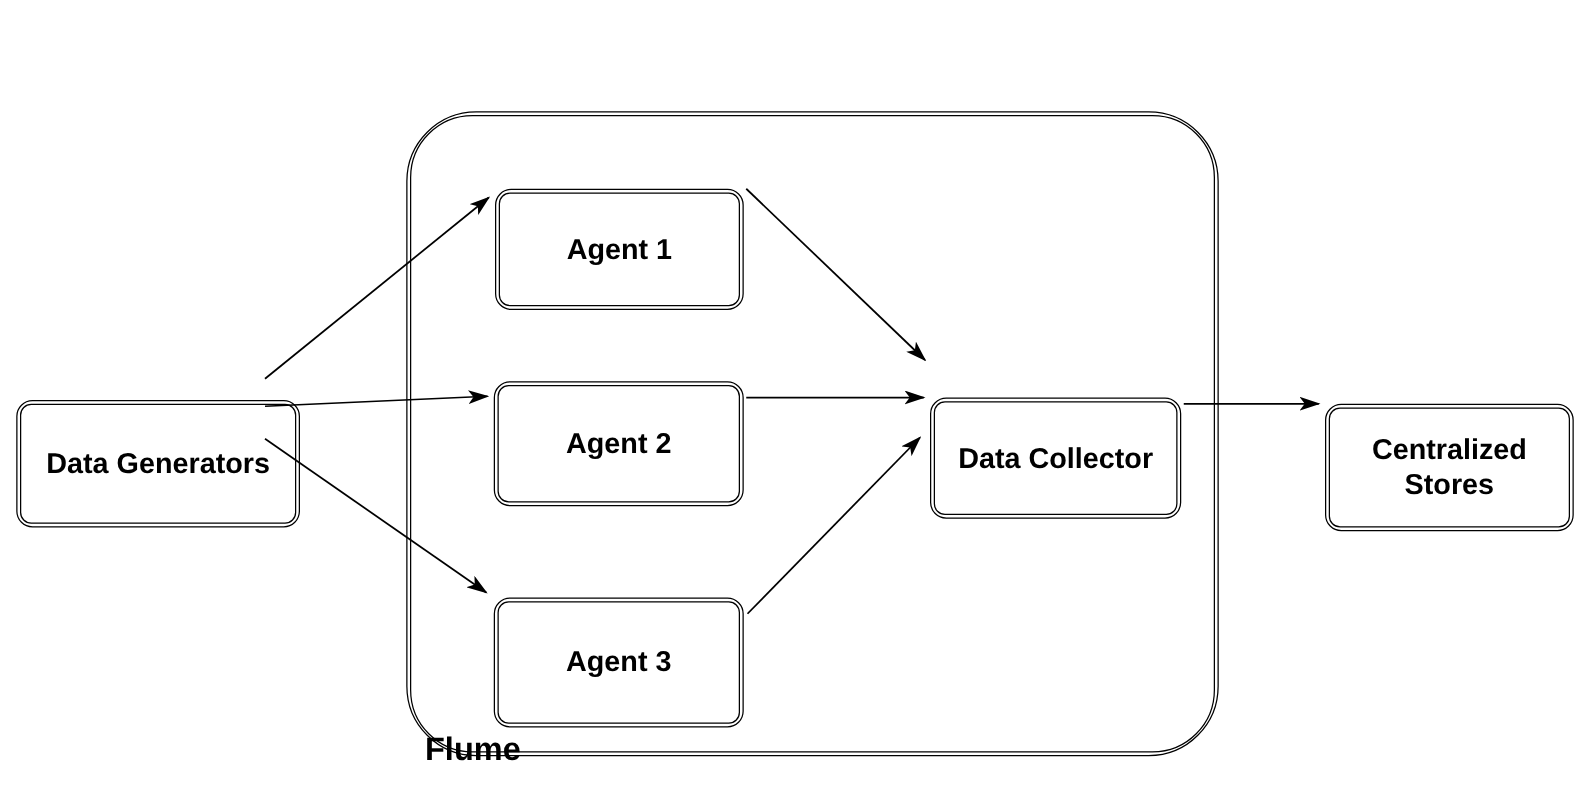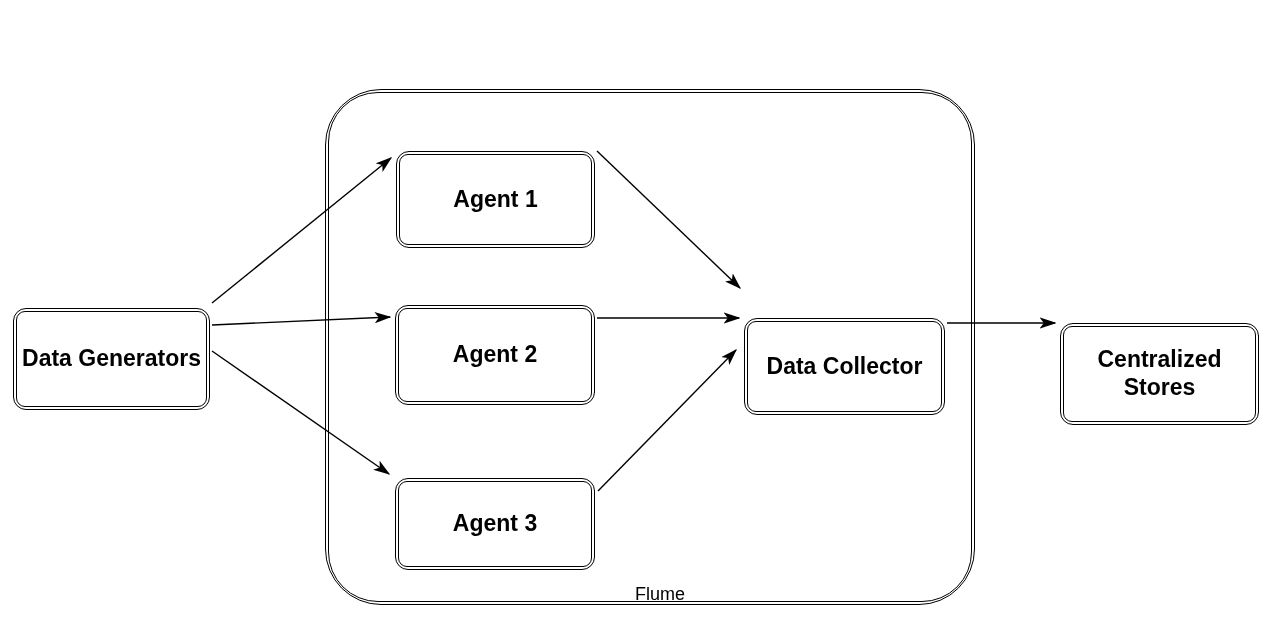--- a/index.html
+++ b/index.html
@@ -22,47 +22,47 @@
   .node{
     border-radius:13px;z-index:2;display:flex;align-items:center;justify-content:center;
   }
   .node::before{border-radius:9px;}
   .node-label{
     font-weight:bold;font-size:23px;line-height:1.2;color:#000000;
     text-align:center;white-space:pre-line;
   }
   .container-label{
     position:absolute;left:340px;top:584px;width:640px;z-index:2;
-    font-weight:normal;font-size:18px;color:#000000;text-align:center;
+    font-weight:bold;font-size:26px;color:#000000;text-align:left;
   }
   .edges{position:absolute;left:0;top:0;width:1270px;height:634px;z-index:5;pointer-events:none;}
   .edge{stroke:#000000;stroke-width:1.4;}
 </style>
 </head>
 <body>
 
 <div class="canvas">
 
   <div class="dbl group" style="left:325px;top:41px;width:650px;height:516px;"></div>
 
   <div class="container-label">Flume</div>
 
-  <div class="dbl node" style="left:13px;top:260px;width:197px;height:102px;">
+  <div class="dbl node" style="left:13px;top:272px;width:227px;height:102px;">
     <span class="node-label">Data Generators</span>
   </div>
 
   <div class="dbl node" style="left:396px;top:103px;width:199px;height:97px;">
     <span class="node-label">Agent 1</span>
   </div>
 
   <div class="dbl node" style="left:395px;top:257px;width:200px;height:100px;">
     <span class="node-label">Agent 2</span>
   </div>
 
-  <div class="dbl node" style="left:395px;top:430px;width:200px;height:92px;">
+  <div class="dbl node" style="left:395px;top:430px;width:200px;height:104px;">
     <span class="node-label">Agent 3</span>
   </div>
 
   <div class="dbl node" style="left:744px;top:270px;width:201px;height:97px;">
     <span class="node-label">Data Collector</span>
   </div>
 
   <div class="dbl node" style="left:1060px;top:275px;width:199px;height:102px;">
     <span class="node-label">Centralized
 Stores</span>

